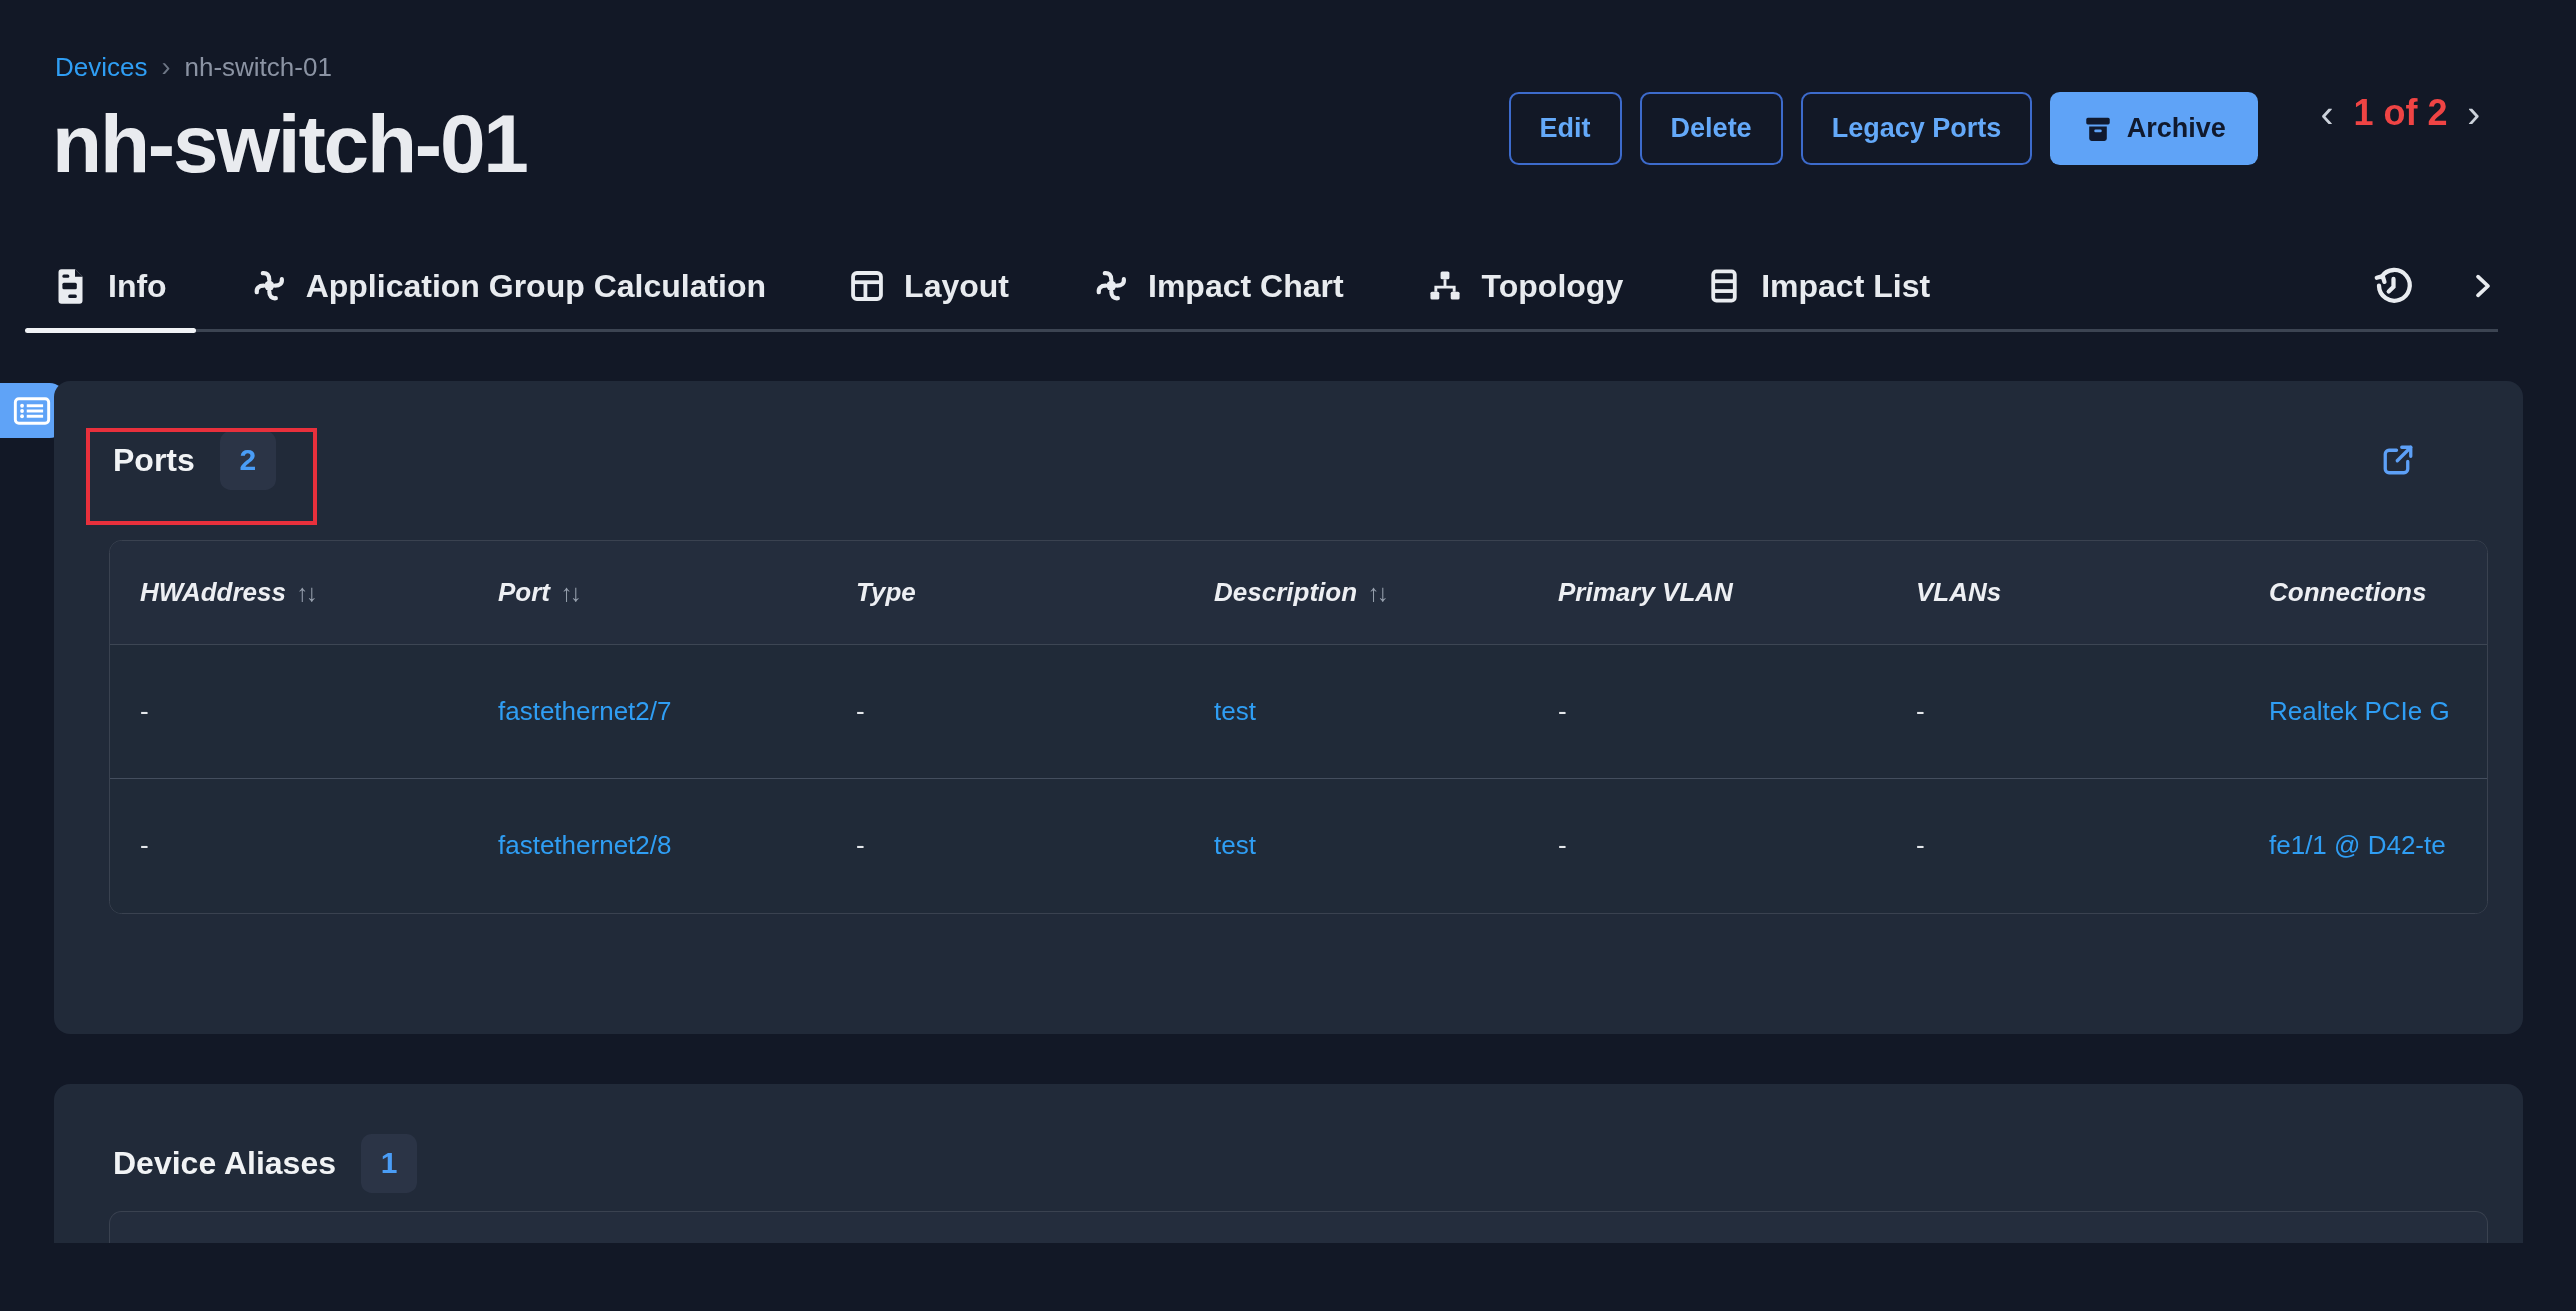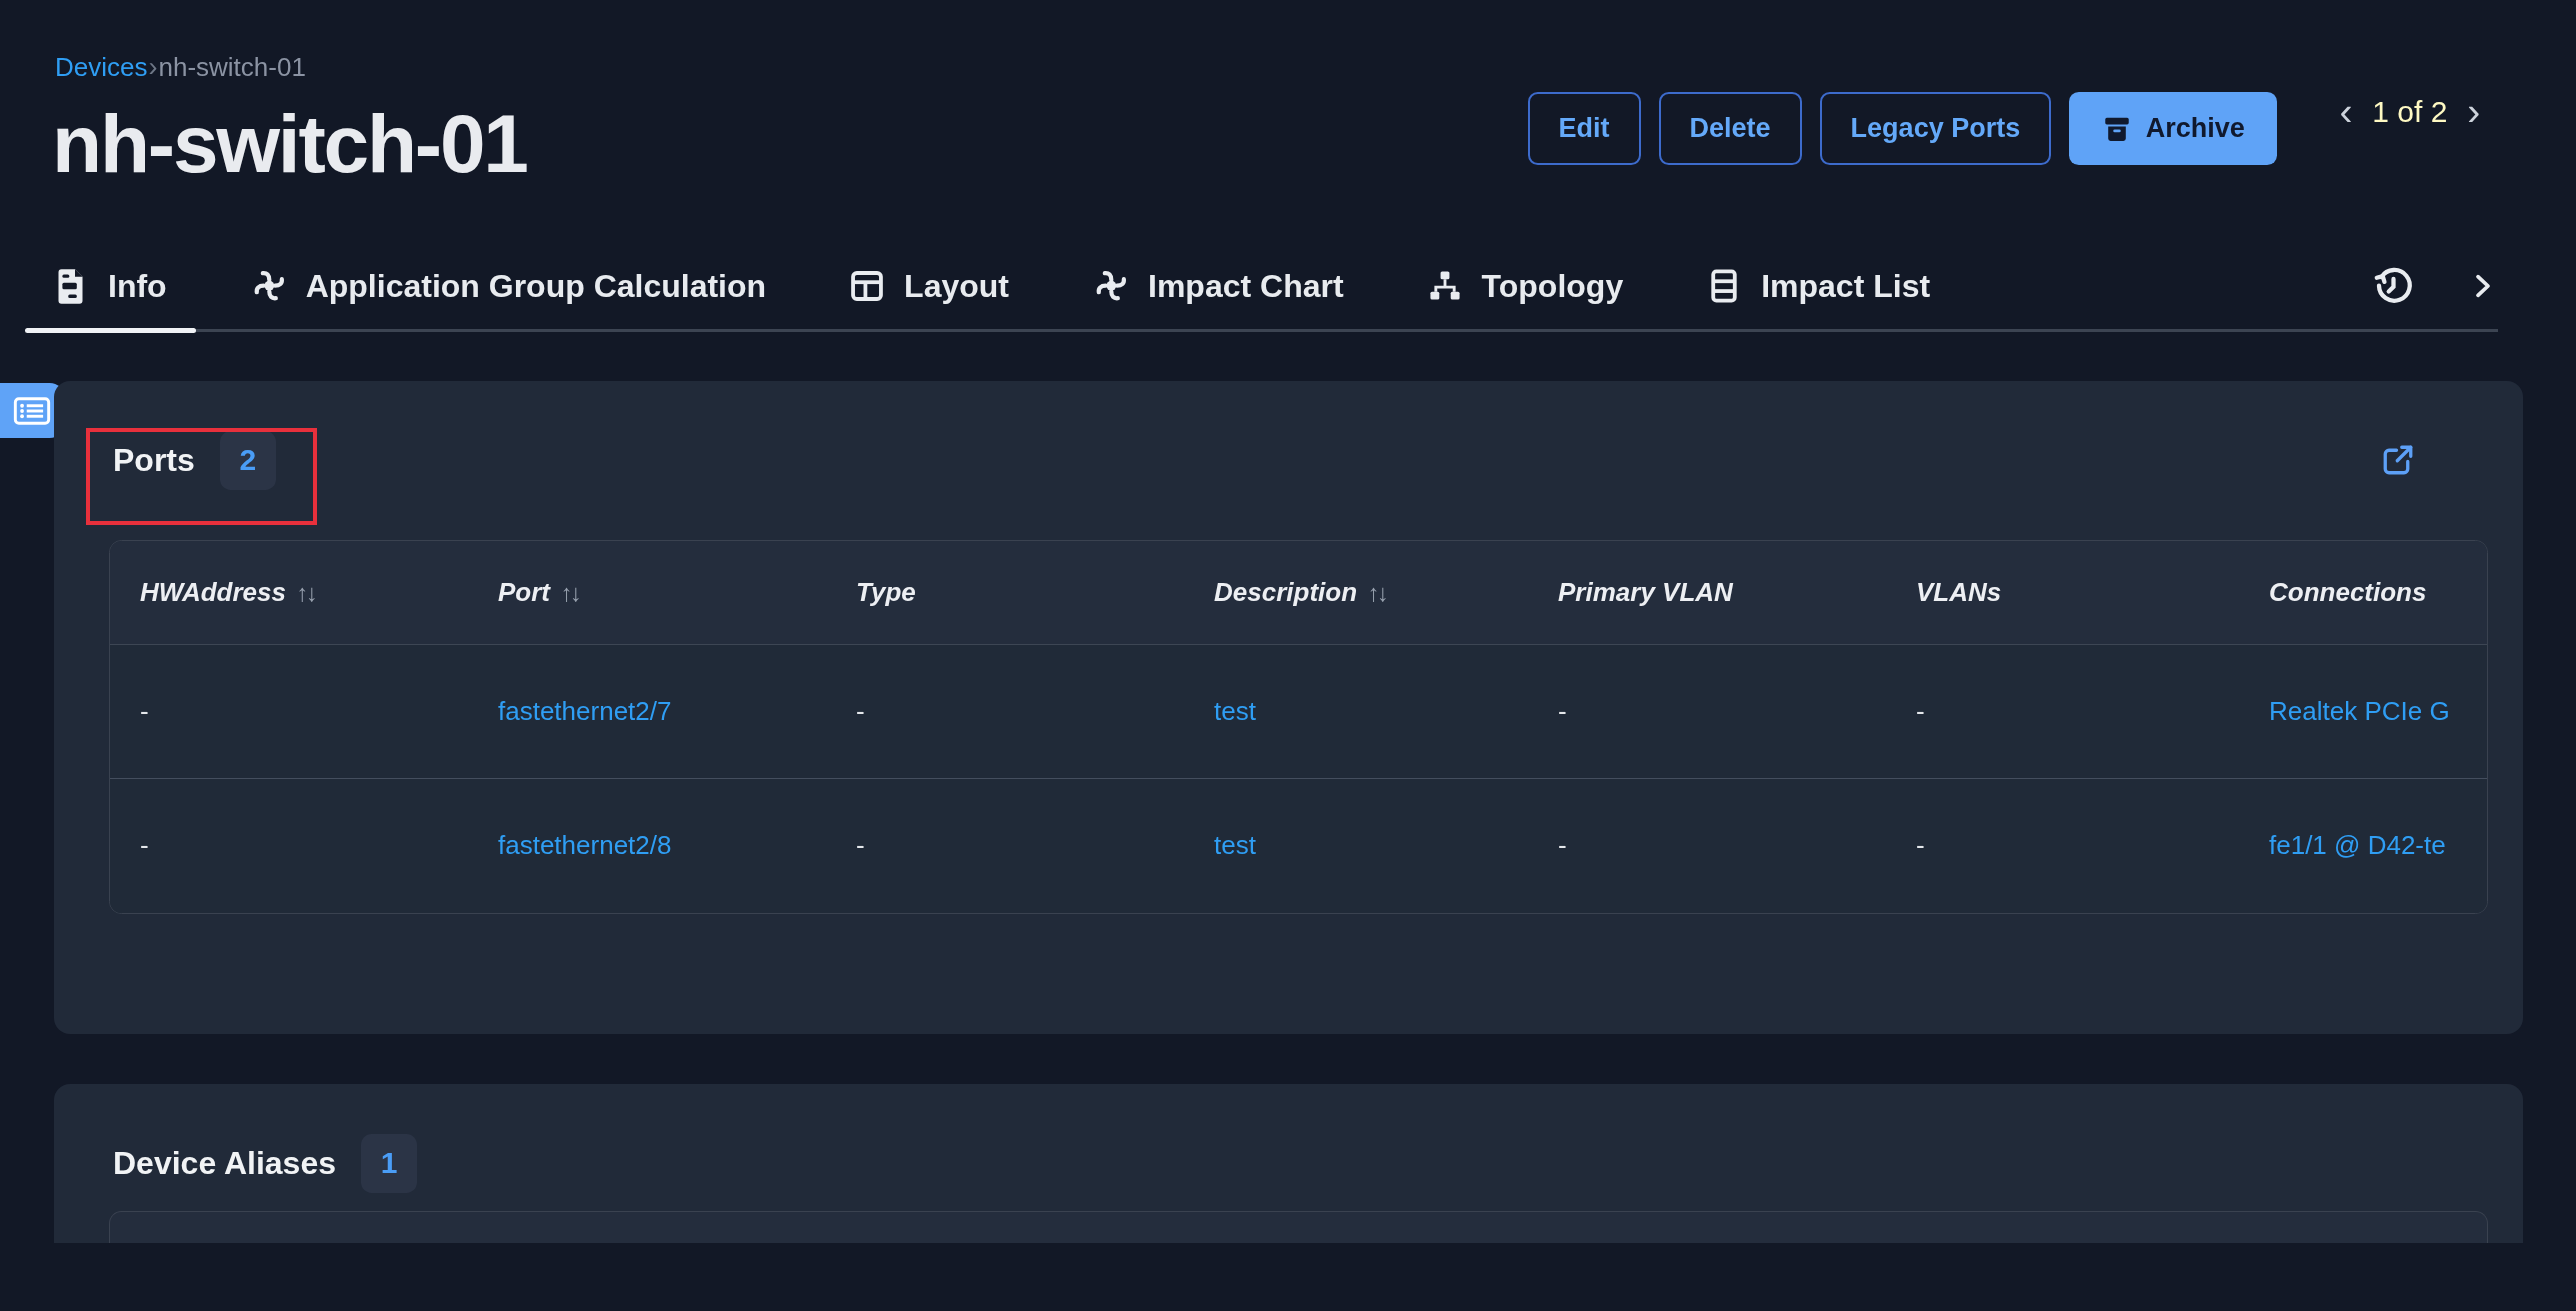--- a/index.html
+++ b/index.html
@@ -8,36 +8,36 @@
     --text-muted:#8b93a3; --link-blue:#2f9ef4; --btn-border:#3d6bcc; --btn-text:#64a9f9;
     --primary-btn:#5fa3f7; --primary-btn-text:#10192e; --badge-bg:#2b3446; --badge-text:#4a9df6;
     --annotation-red:#e8303c; --underline-gray:#3c4452; --underline-white:#f0f2f5;
   }
   *{margin:0;padding:0;box-sizing:border-box;}
   html,body{width:2576px;height:1311px;background:var(--page-bg);
     font-family:"Liberation Sans","DejaVu Sans",sans-serif;overflow:hidden;}
   .viewport{position:absolute;left:0;top:0;width:2576px;height:1243px;overflow:hidden;}
 
   
-  .breadcrumb{position:absolute;left:55px;top:52px;font-size:26px;display:flex;gap:1px;align-items:flex-start;}
+  .breadcrumb{position:absolute;left:55px;top:52px;font-size:26px;display:flex;gap:14px;align-items:flex-start;}
   .breadcrumb a{color:var(--link-blue);text-decoration:none;cursor:pointer;}
   .breadcrumb .sep{color:#6d7685;font-size:27px;}
   .breadcrumb .current{color:var(--text-muted);}
   h1.page-title{position:absolute;left:52px;top:97px;font-size:82px;font-weight:bold;
     letter-spacing:-2.2px;color:#e9ebef;}
 
   .actions{position:absolute;top:92px;right:94px;height:75px;display:flex;align-items:flex-start;gap:18px;}
   .btn{height:73px;padding:0 29px;border-radius:9.8px;font-size:27px;font-weight:bold;
     font-family:inherit;cursor:pointer;display:flex;align-items:center;gap:12.5px;}
   .btn.outline{background:transparent;border:2.2px solid var(--btn-border);color:var(--btn-text);}
   .btn.primary{background:var(--primary-btn);border:none;color:var(--primary-btn-text);padding:0 32px;}
   .pagination{display:flex;align-items:center;gap:18px;margin-left:43px;}
   .pagination .chev{background:none;border:none;color:#ccd2db;font-size:39px;line-height:1;
     cursor:pointer;font-family:inherit;padding:0 1.8px;font-weight:normal;}
-  .pagination .pg-label{color:#fef9c3;font-size:30px;font-weight:normal;}
+  .pagination .pg-label{color:#ef4444;font-size:36px;font-weight:bold;}
 
   
   .tabs{position:absolute;left:54px;top:243px;width:2444px;height:89px;display:flex;
     align-items:center;border-bottom:3.6px solid var(--underline-gray);}
   .tab{position:relative;display:flex;align-items:center;gap:18px;font-size:32px;font-weight:bold;
     color:#e8ebef;cursor:pointer;height:100%;margin-right:82px;white-space:nowrap;}
   .tab svg{flex:0 0 auto;}
   .tab.active::after{content:"";position:absolute;left:-29px;right:-29px;bottom:-3.6px;height:4.5px;
     background:var(--underline-white);border-radius:2.7px;}
   .tab-side{margin-left:auto;display:flex;align-items:center;gap:52px;}

